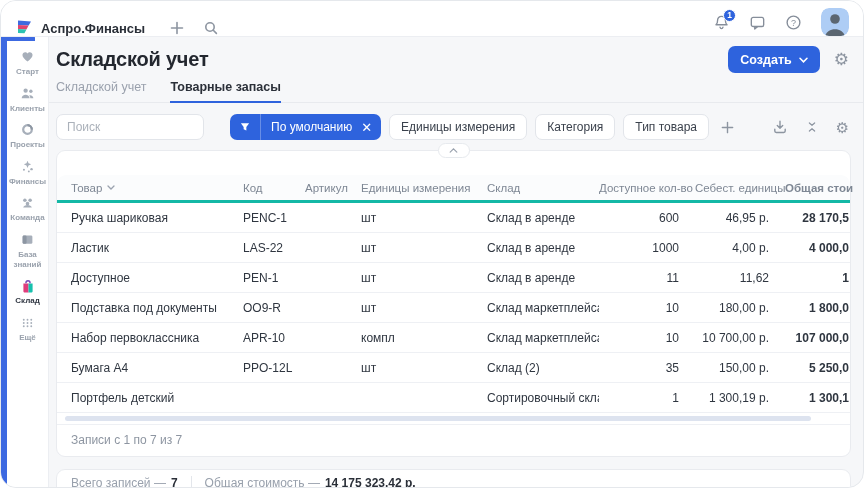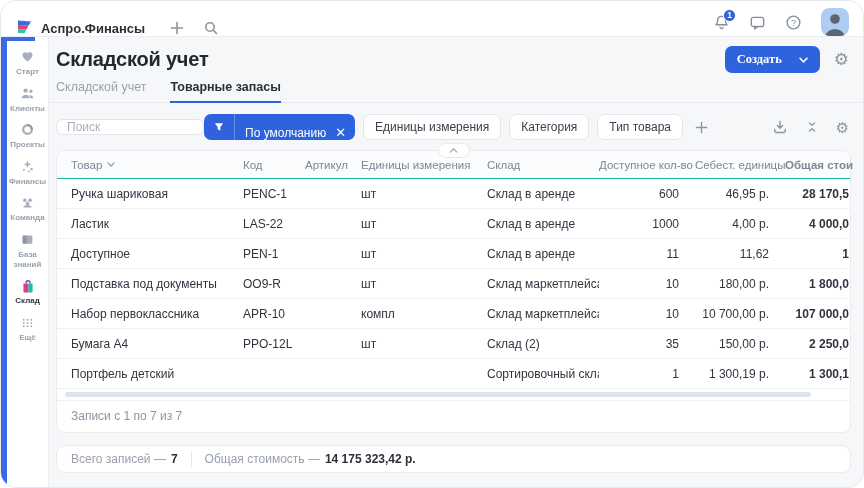--- a/index.html
+++ b/index.html
@@ -26,44 +26,44 @@
   .sb-lb { font-size:8px; color:#9aa2ad; text-align:center; line-height:1.2; }
   .sb-item.active .sb-lb { color:#313743; }
   .sb-ic { display:flex; height:15px; align-items:center; }
 
   
   .main { margin-left:48px; height:calc(100% - 36px); position:relative; }
   .page-head { padding:9px 14px 0 7px; border-bottom:1px solid #e8eaee; }
   .title-row { display:flex; align-items:center; }
   .title { margin:0; font-size:20px; font-weight:700; color:#23272f; letter-spacing:-0.2px; }
   .head-right { margin-left:auto; display:flex; align-items:center; gap:14px; }
-  .create-btn { display:flex; align-items:center; gap:17px; background:#2e63dd; color:#fff; border:none; border-radius:7px; height:27px; padding:0 12px; font-size:12.5px; font-weight:600; cursor:pointer; font-family:Liberation Serif, serif; }
+  .create-btn { display:flex; align-items:center; gap:7px; background:#2e63dd; color:#fff; border:none; border-radius:7px; height:27px; padding:0 12px; font-size:12.5px; font-weight:600; cursor:pointer; font-family:Liberation Sans, sans-serif; }
   .gear-glyph { font-size:17px; color:#8d95a1; }
   .tabs { display:flex; gap:24px; margin-top:7px; }
   .tab { font-size:12.5px; color:#9aa1ad; padding-bottom:7px; cursor:pointer; border-bottom:2px solid transparent; margin-bottom:-1px; }
   .tab.active { color:#2b3039; font-weight:600; border-bottom-color:#2e63dd; }
 
   
   .toolbar { display:flex; align-items:center; padding:11px 14px 0 7px; }
-  .search { width:148px; height:16px; border:1px solid #e2e5ea; border-radius:7px; background:#fff; padding:0 10px; font-size:12px; color:#8b5cf6; font-family:inherit; outline:none; }
+  .search { width:148px; height:26px; border:1px solid #e2e5ea; border-radius:7px; background:#fff; padding:0 10px; font-size:12px; color:#8b5cf6; font-family:inherit; outline:none; }
   .search::placeholder { color:#abb1ba; }
-  .chip-blue { display:flex; align-items:flex-end; background:#2e63dd; color:#fff; border-radius:7px; height:26px; margin-left:0; cursor:pointer; overflow:hidden; }
+  .chip-blue { display:flex; align-items:center; background:#2e63dd; color:#fff; border-radius:7px; height:26px; margin-left:26px; cursor:pointer; overflow:hidden; }
   .funnel { display:flex; padding:0 9px; height:100%; align-items:center; border-right:1px solid rgba(255,255,255,.28); }
   .cb-label { font-size:12px; padding:0 7px 0 10px; }
   .cb-x { font-size:13px; padding:0 9px 0 2px; cursor:pointer; }
   .chips { display:flex; gap:8px; margin-left:8px; }
   .chip { background:#fff; border:1px solid #e2e5ea; border-radius:7px; height:26px; padding:0 11px; font-size:12px; color:#3a414c; cursor:pointer; font-family:inherit; }
   .plus2 { margin-left:11px; }
   .tool-right { margin-left:auto; display:flex; align-items:center; gap:17px; }
 
   
   .card { position:relative; margin:10px 12px 0 7px; background:#fff; border:1px solid #e9ebef; border-radius:9px; }
   .pill { position:absolute; top:-8px; left:50%; transform:translateX(-50%); width:32px; height:15px; background:#fff; border:1px solid #e7eaee; border-radius:9px; display:flex; align-items:center; justify-content:center; cursor:pointer; padding:0; }
   .trow { display:grid; grid-template-columns:186px 62px 56px 126px 112px 96px 90px 69px; align-items:center; height:30px; border-bottom:1px solid #eef0f4; cursor:pointer; }
-  .trow.thead { height:28px; background:#fbfcfd; border-radius:9px 9px 0 0; border-bottom:1px solid #14b8a6; cursor:default; }
+  .trow.thead { height:28px; background:#fbfcfd; border-radius:9px 9px 0 0; border-bottom:3px solid #14b8a6; cursor:default;margin-top:24px; }
   .tcell { font-size:12px; color:#2f3640; white-space:nowrap; overflow:hidden; padding-right:8px; }
   .tcell.first { padding-left:14px; }
   .tcell.ar { text-align:right; padding-right:16px; }
   .tcell:last-child { padding-right:5px;font-weight:bold; }
   .th { font-size:11.5px; color:#7e8794; display:flex; align-items:center; gap:5px; }
   .th.ar { display:block; }
   .hscroll-wrap { height:9px; margin:1px 8px; display:flex; align-items:center; cursor:pointer; }
   .hthumb { height:5px; width:96%; border-radius:3px; background:#dde3ef; }
   .records { border-top:1px solid #eef0f4; padding:8px 14px 9px; font-size:12px; color:#8d95a1; }
 
@@ -366,21 +366,21 @@
               <div class="tcell ar">107 000,0</div>
             </div>
             <div class="trow">
               <div class="tcell first">Бумага А4</div>
               <div class="tcell">PPO-12L</div>
               <div class="tcell"></div>
               <div class="tcell">шт</div>
               <div class="tcell">Склад (2)</div>
               <div class="tcell ar">35</div>
               <div class="tcell ar">150,00 р.</div>
-              <div class="tcell ar">2 250,0</div>
+              <div class="tcell ar">5 250,0</div>
             </div>
             <div class="trow">
               <div class="tcell first">Портфель детский</div>
               <div class="tcell"></div>
               <div class="tcell"></div>
               <div class="tcell"></div>
               <div class="tcell">Сортировочный скла</div>
               <div class="tcell ar">1</div>
               <div class="tcell ar">1 300,19 р.</div>
               <div class="tcell ar">1 300,1</div>

